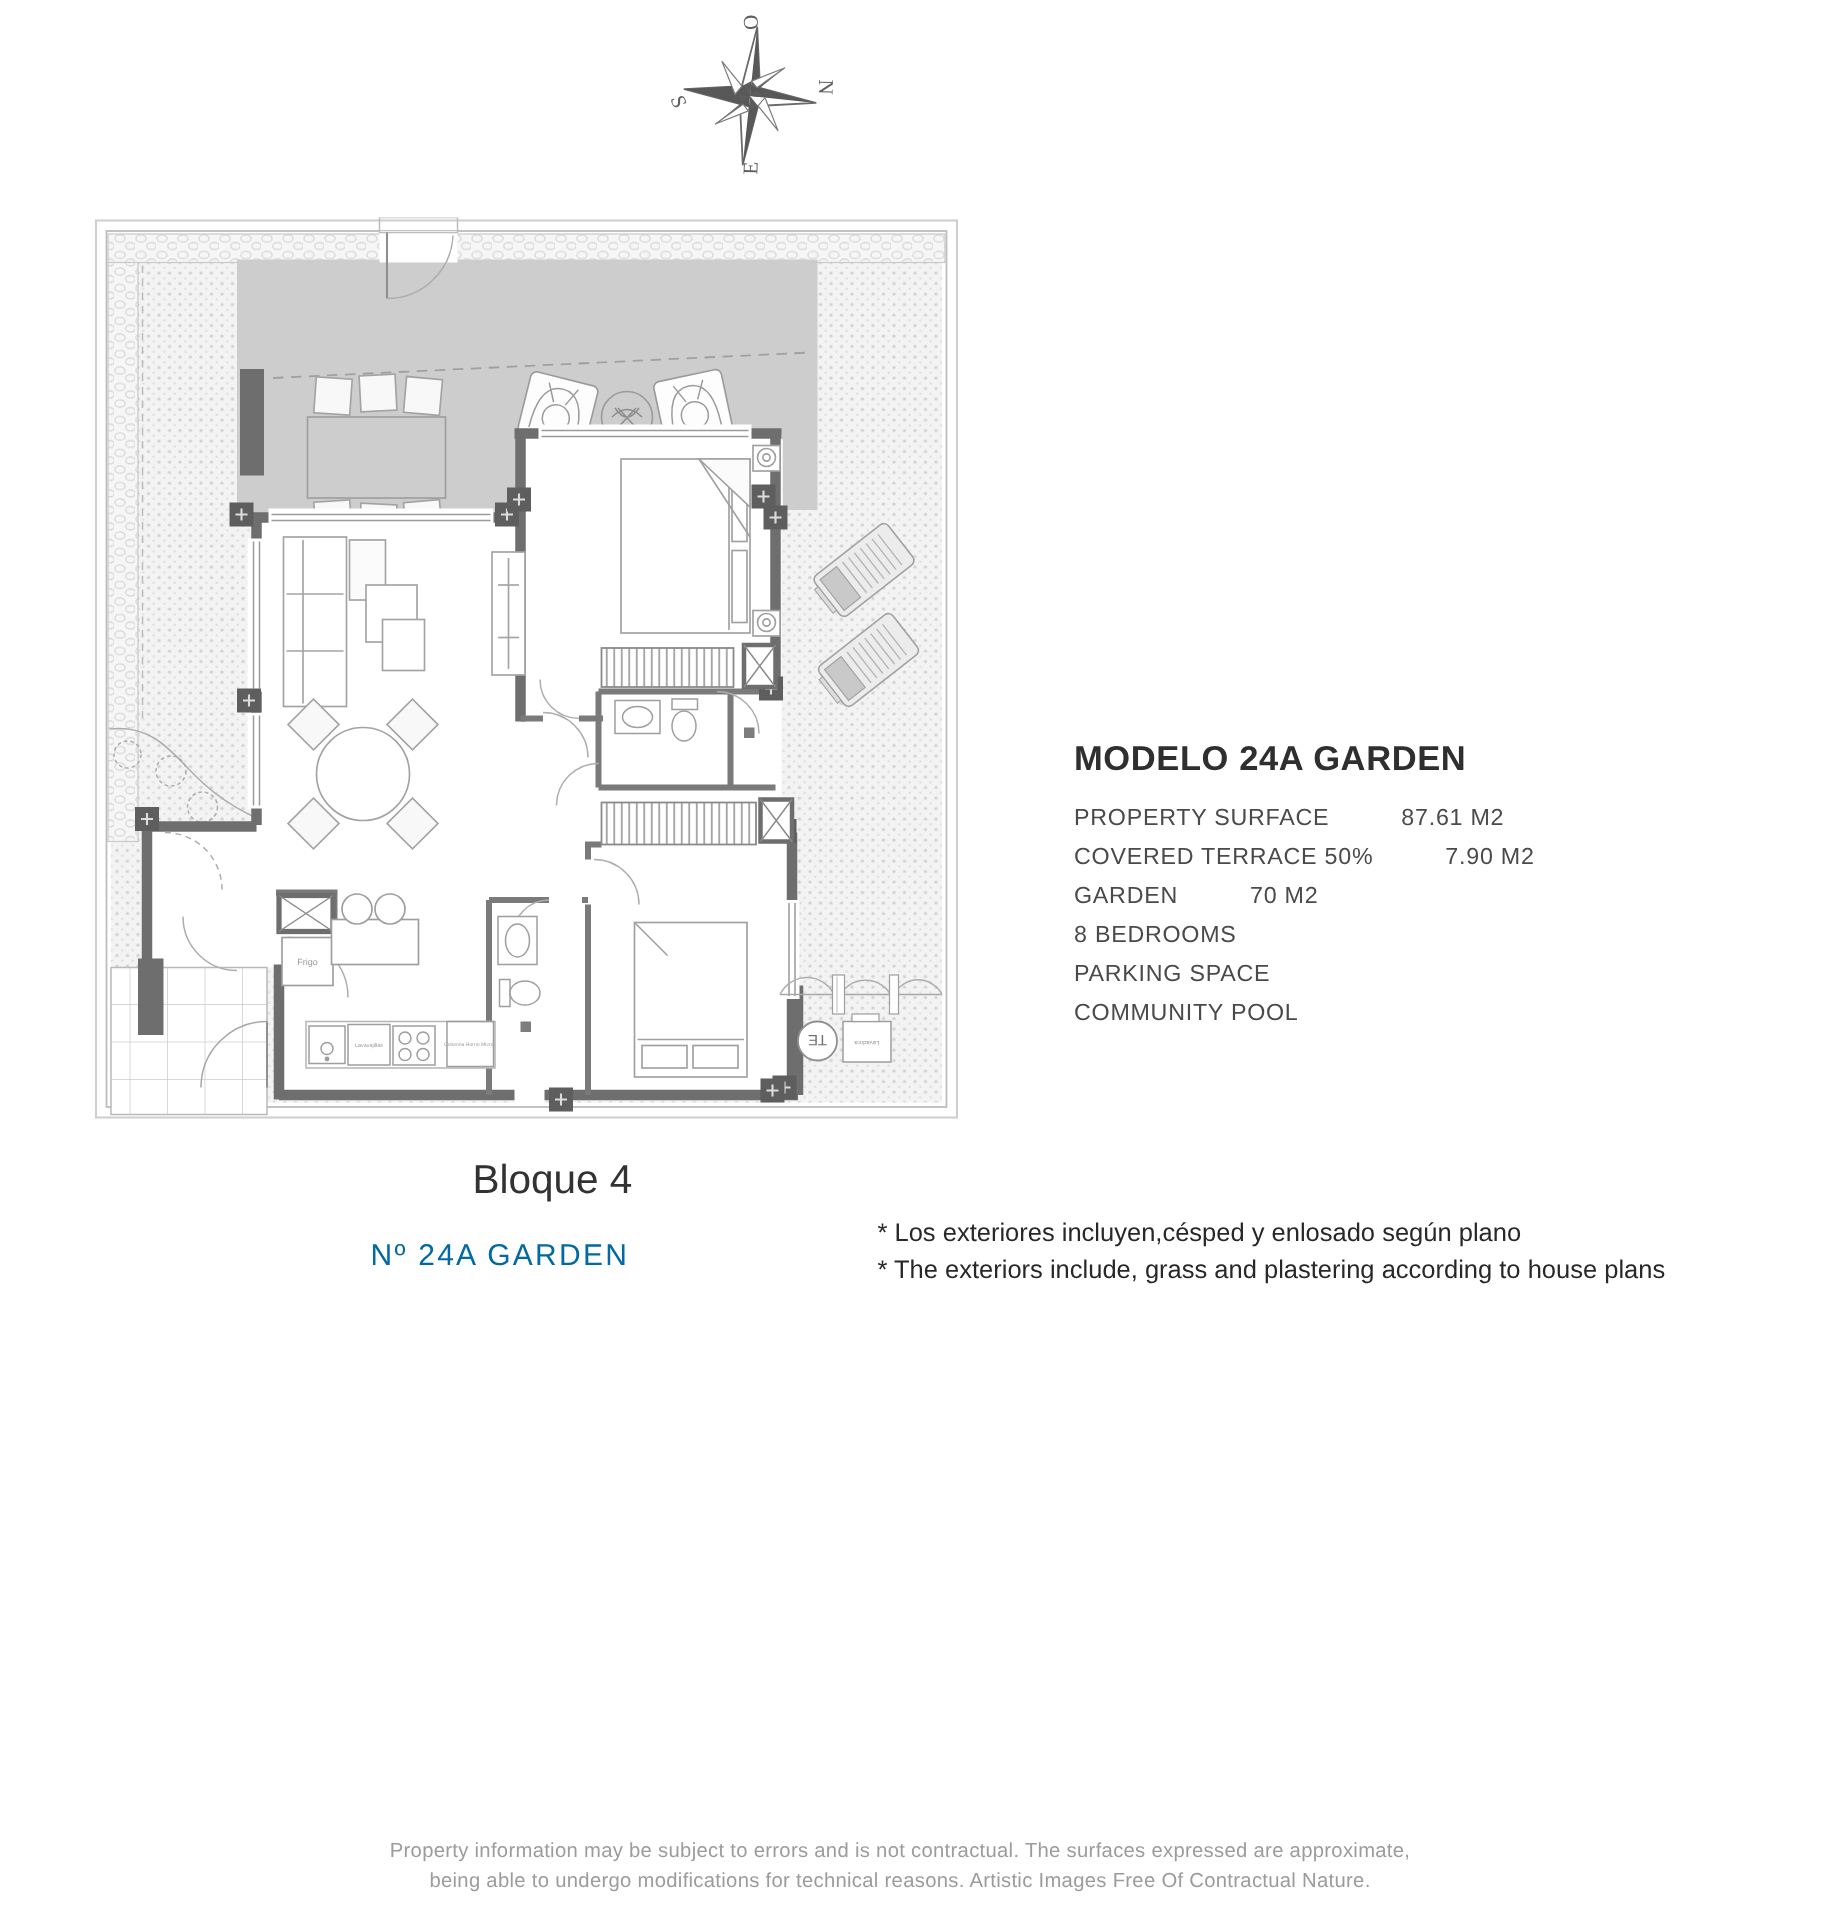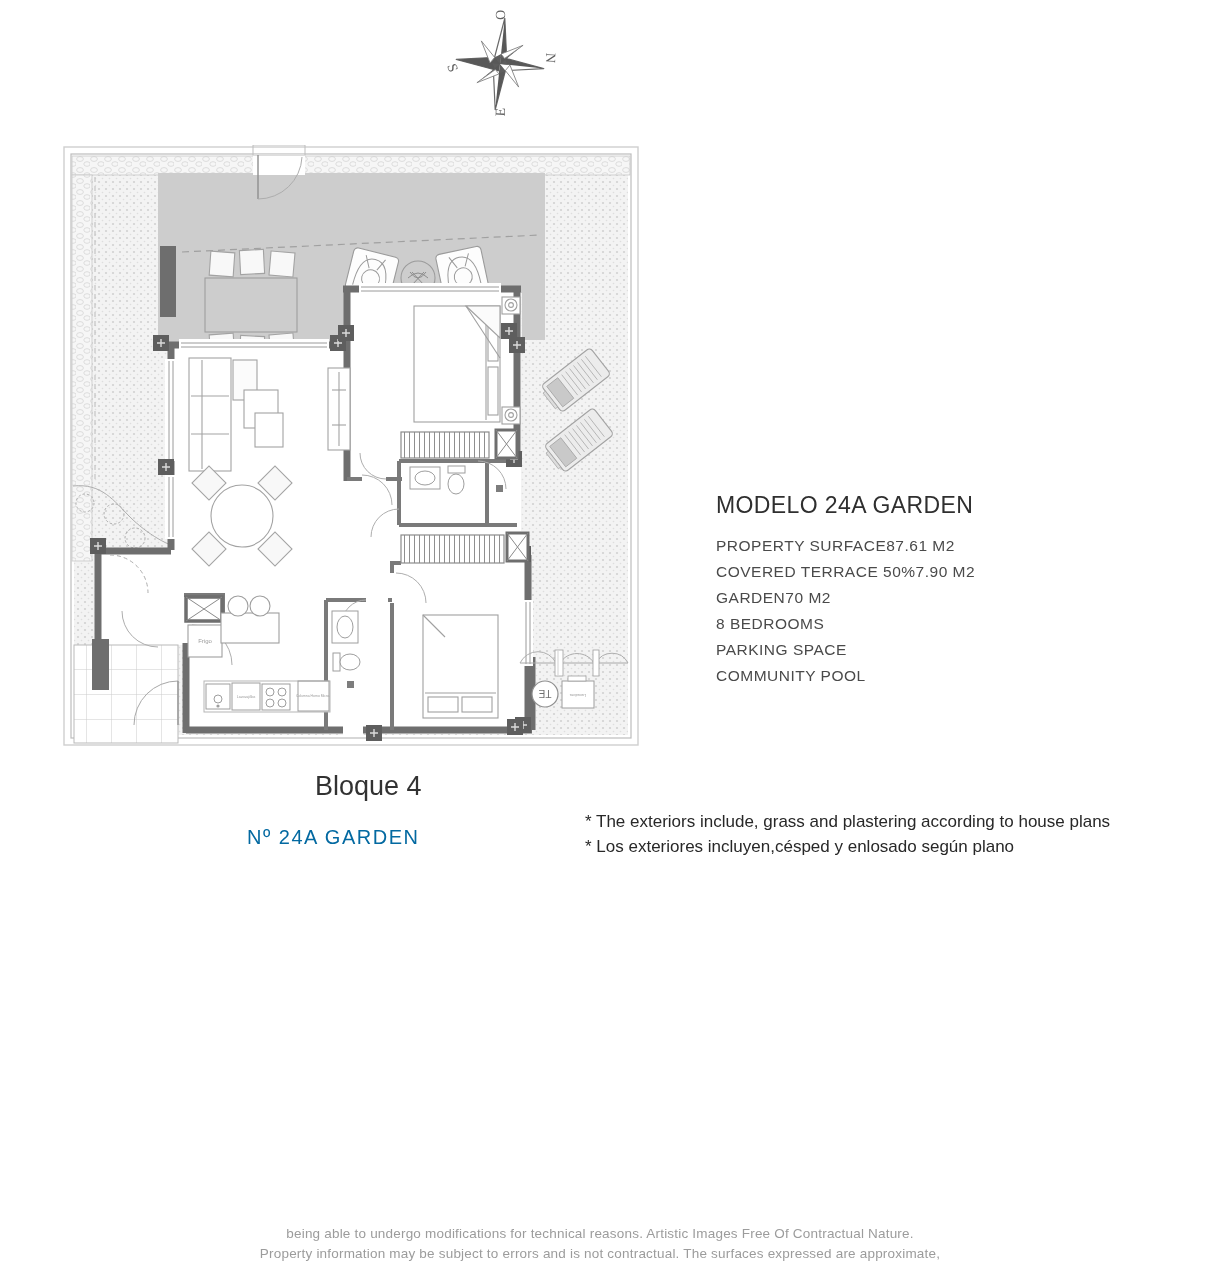--- a/index.html
+++ b/index.html
@@ -1,24 +1,24 @@
 <!DOCTYPE html>
 <html><head>
 <meta charset="utf-8">
 <style>
   html,body{margin:0;padding:0;background:#ffffff;}
   body{width:1218px;height:1280px;position:relative;overflow:hidden;
        font-family:"Liberation Sans", sans-serif;color:#3c3c3c;}
   .abs{position:absolute;}
   
   #info-panel{left:716px;top:492px;width:377px;}
-  #info-title{font-size:23px;font-weight:normal;letter-spacing:.4px;color:#2f2f2f;margin:0 0 18px 0;}
+  #info-title{font-size:23px;font-weight:bold;letter-spacing:.4px;color:#2f2f2f;margin:0 0 18px 0;}
   .spec-row{display:flex;align-items:baseline;
             height:26px;font-size:15.5px;letter-spacing:.5px;color:#4a4a4a;}
-  .spec-value{text-align:right;white-space:nowrap;}
+  .spec-value{text-align:right;white-space:nowrap;margin-left:48px;}
   
   #caption-block{left:303px;top:771px;font-size:27px;color:#323232;margin-left:12px;}
   #caption-unit{left:247px;top:826px;font-size:20px;letter-spacing:1.5px;color:#0369a1;}
   
   #footnotes{left:585px;top:809px;font-size:17px;color:#282828;line-height:25px;}
   
   #disclaimer{left:0;top:1224px;width:1200px;text-align:center;
               font-size:13.5px;line-height:20px;color:#9c9c9c;letter-spacing:.2px;}
   svg text{font-family:"Liberation Sans", sans-serif;}
   .serif{font-family:"Liberation Serif", serif;}
@@ -359,20 +359,20 @@
   <div class="spec-row">
     <span>COMMUNITY POOL</span>
     <span class="spec-value"></span>
   </div>
 </div>
 
 <div class="abs" id="caption-block">Bloque 4</div>
 <div class="abs" id="caption-unit">Nº 24A GARDEN</div>
 
 <div class="abs" id="footnotes">
+  <div>* Los exteriores incluyen,césped y enlosado según plano</div>
   <div>* The exteriors include, grass and plastering according to house plans</div>
-  <div>* Los exteriores incluyen,césped y enlosado según plano</div>
 </div>
 
 <div class="abs" id="disclaimer">
+  <div>Property information may be subject to errors and is not contractual. The surfaces expressed are approximate,</div>
   <div>being able to undergo modifications for technical reasons. Artistic Images Free Of Contractual Nature.</div>
-  <div>Property information may be subject to errors and is not contractual. The surfaces expressed are approximate,</div>
 </div>
 
 </body></html>

